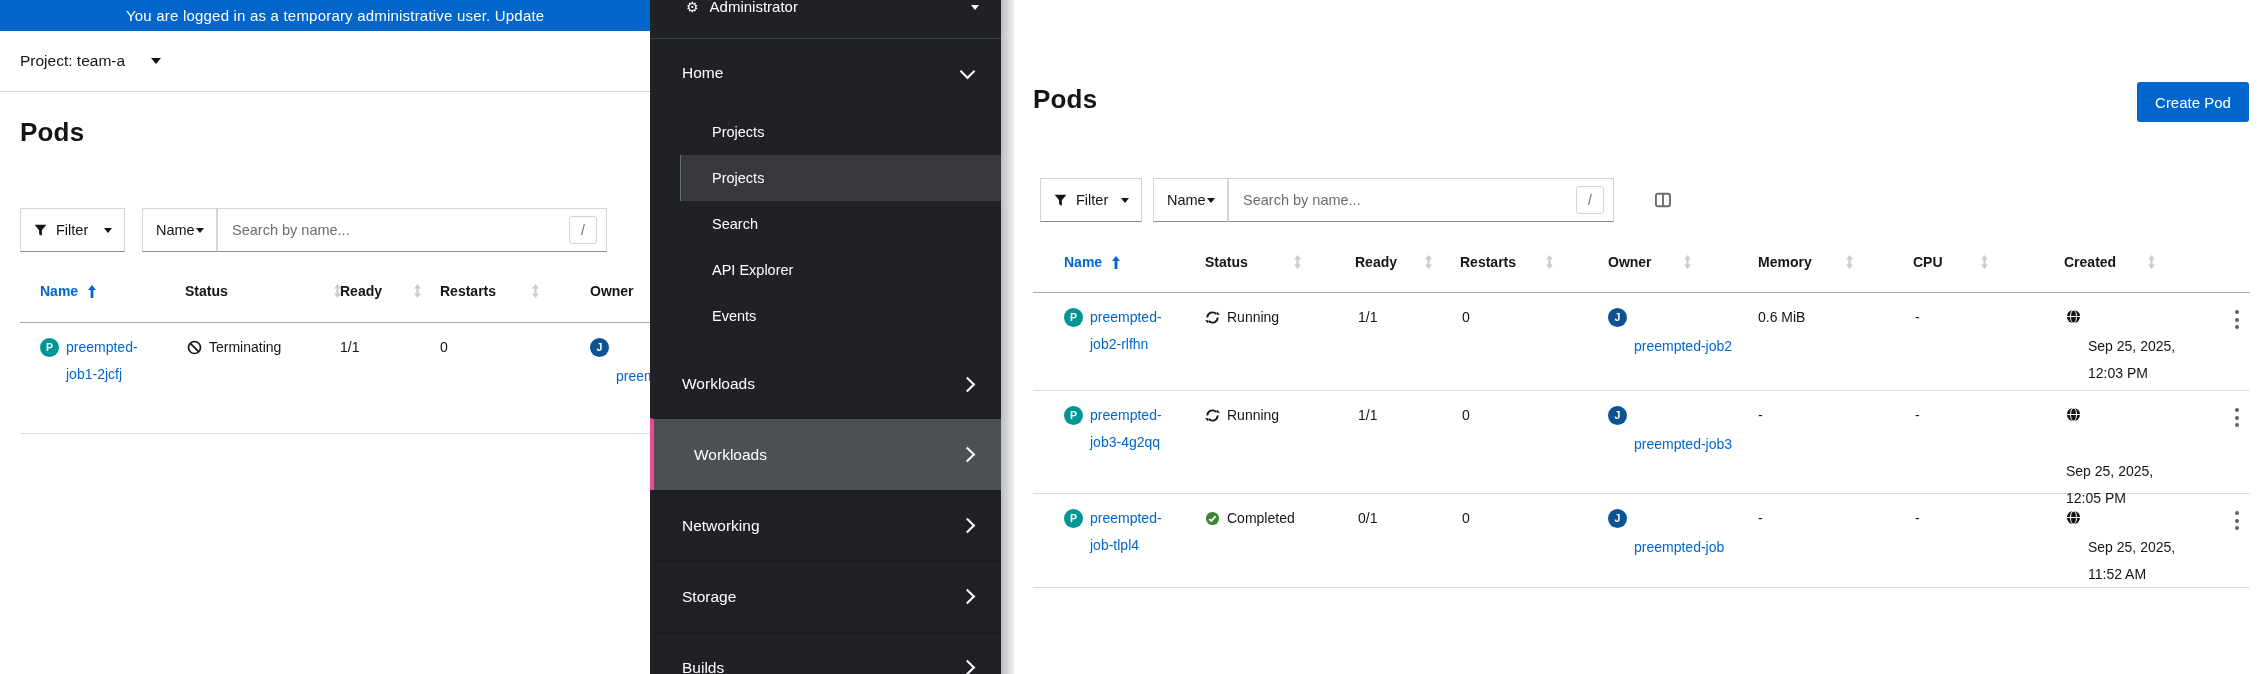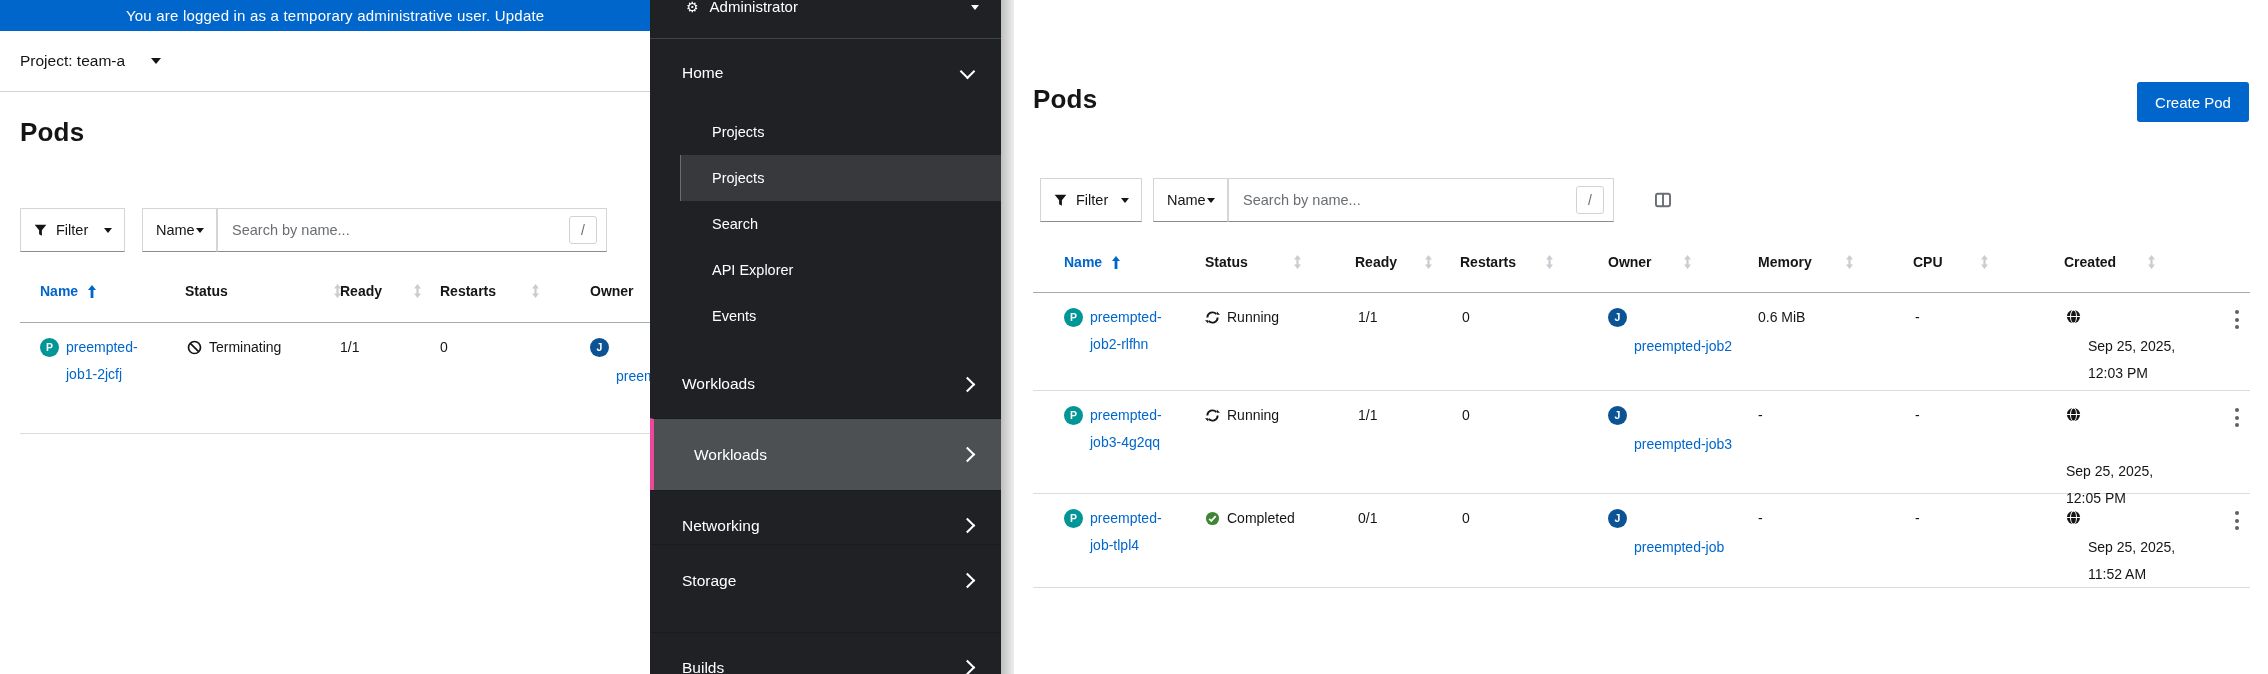--- a/index.html
+++ b/index.html
@@ -203,21 +203,21 @@
       <span class="chev right"></span>
     </div>
     <div class="section sel" style="top:418px;height:72px;">
       <span>Workloads</span>
       <span class="chev right"></span>
     </div>
     <div class="section" style="top:490px;height:70px;">
       <span>Networking</span>
       <span class="chev right"></span>
     </div>
-    <div class="section" style="top:544px;height:72px;gap:20px;">
+    <div class="section" style="top:560px;height:72px;gap:20px;">
       <span>Storage</span>
       <span class="chev right"></span>
     </div>
     <div class="section" style="top:632px;height:70px;">
       <span>Builds</span>
       <span class="chev right"></span>
     </div>
   </div>
 
   <div class="win" id="rightwin">

